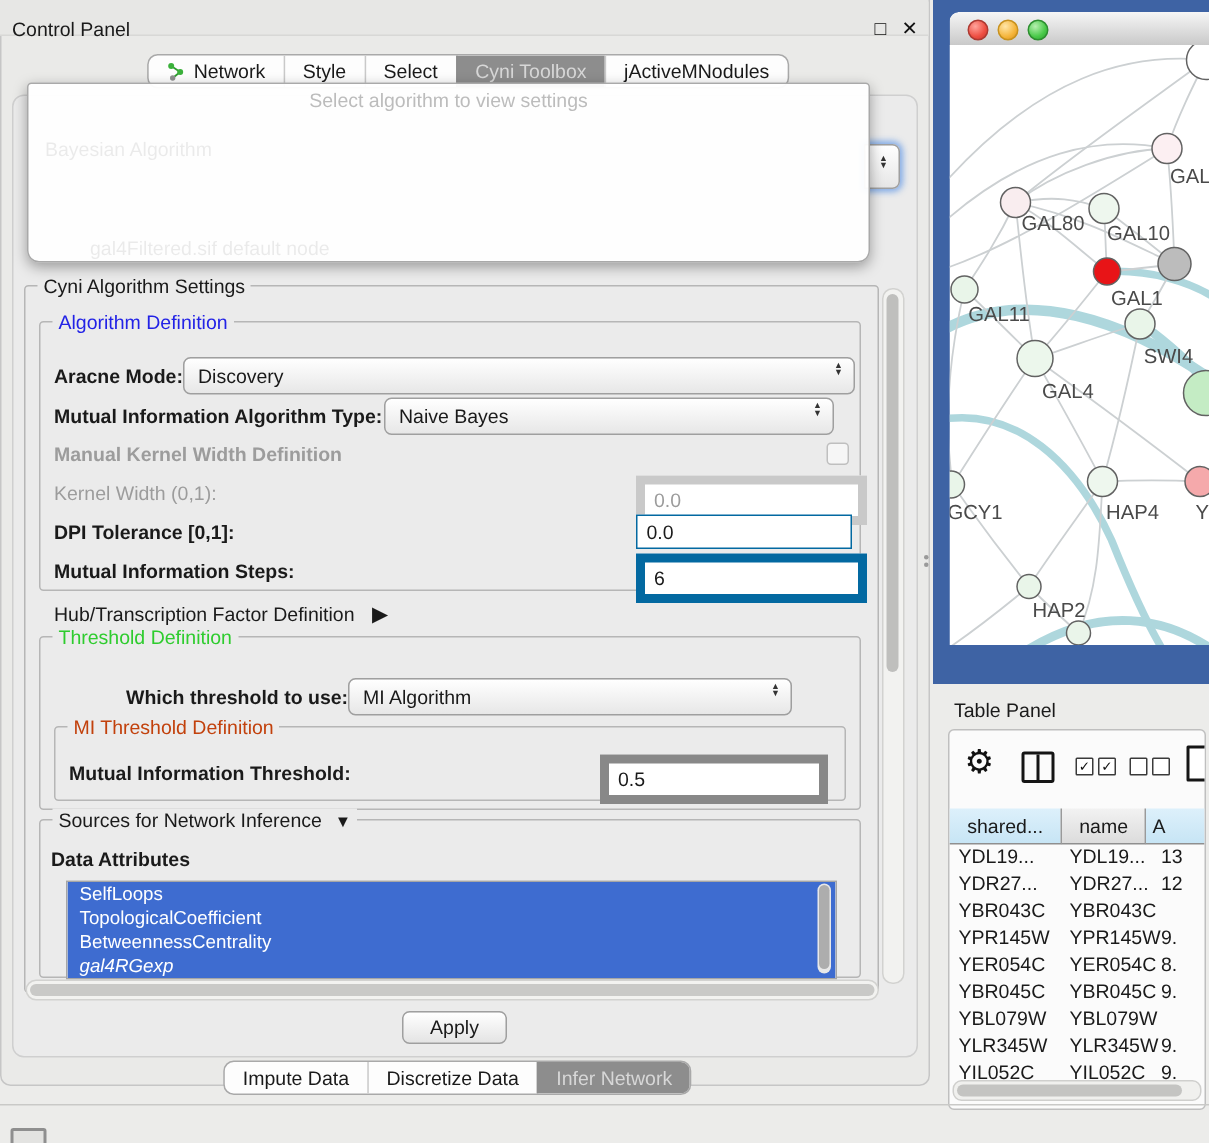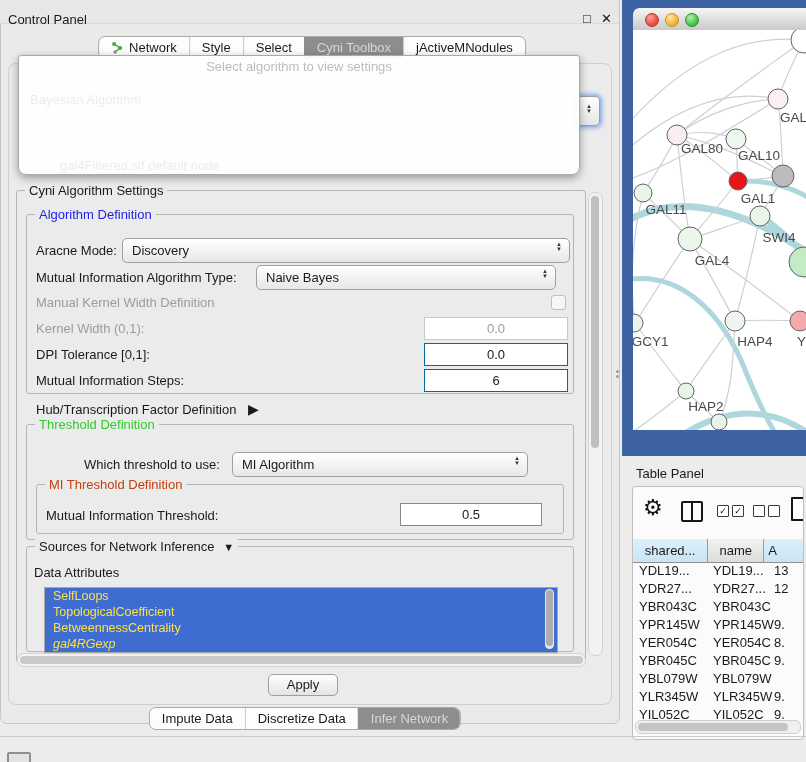--- a/index.html
+++ b/index.html
@@ -25,36 +25,36 @@
   .popup .prompt{text-align:center;color:#bcbcbc;padding-top:3px;height:16px}
   .pitem{height:16.4px;line-height:16.4px;padding-left:4px;font-size:13px}
   .pitem.bold{font-weight:bold}
   .ghost{z-index:56;opacity:.09;color:#333;pointer-events:none}
   .spin-frag{left:576px;top:96px;width:22px;height:28px;border:1px solid #9f9f9f;border-radius:0 5px 5px 0;
              background:linear-gradient(#fff,#e6e6e6);box-shadow:0 0 4px 2px rgba(95,150,230,.75);z-index:50}
   
   .group{border:1px solid #b6b6b6;border-radius:3px}
   .gtitle{position:absolute;top:-8px;left:8px;background:#ebebeb;padding:0 4px;white-space:nowrap}
   .lbl{position:absolute;white-space:nowrap}
-  .b{font-weight:normal}
+  .b{font-weight:bold}
   .dis{color:#9c9c9c}
   
   .combo{position:absolute;height:23px;background:linear-gradient(#ffffff,#e7e7e7);border:1px solid #9f9f9f;
          border-radius:5px;display:flex;align-items:center;padding:0 22px 0 9px}
   .arrows{position:absolute;right:7px;top:3px;display:flex;flex-direction:column;font-size:6px;line-height:5px;color:#333}
-  .numfield{position:absolute;height:17px;background:#fff;border:1px solid #0369a1;text-align:center;
+  .numfield{position:absolute;height:17px;background:#fff;border:6px solid #0369a1;text-align:left;
             padding:2px 6px;line-height:17px}
   .numfield.dis2{border-color:#c9c9c9;color:#9c9c9c}
   .checkbox{position:absolute;width:13px;height:13px;border:1px solid #bfbfbf;border-radius:3px;background:#f6f6f6}
   
   .sb-track{position:absolute;background:#f2f2f0;border:1px solid #d2d2d0;border-radius:7px}
   .sb-thumb{position:absolute;background:#bfbfbd;border-radius:6px}
   
   .attrlist{left:44px;top:587px;width:512px;height:64px;background:#fff;border:1px solid #a6a6a6;overflow:hidden}
-  .attr{height:16px;line-height:16px;padding-left:8px;color:#fde047;font-size:12.5px}
+  .attr{height:16px;line-height:16px;padding-left:8px;color:#ffffff;font-size:12.5px}
   .btn{position:absolute;border:1px solid #9f9f9f;border-radius:5px;background:linear-gradient(#fff,#e4e4e4);
        text-align:center;line-height:20px}
   
   .blueframe{left:622px;top:0;width:184px;height:456px;background:#3e63a4}
   .netwin{left:633px;top:8px;width:173px;height:422px;border-radius:6px 0 0 0;overflow:hidden}
   .net-titlebar{position:absolute;left:0;top:0;width:100%;height:22px;background:linear-gradient(#f6f6f6,#c9c9c9);
                 border-bottom:1px solid #8f8f8f;border-radius:6px 0 0 0}
   .tl{position:absolute;top:5px;width:12px;height:12px;border-radius:50%}
   .tl.red{left:12px;background:radial-gradient(circle at 35% 30%,#ffa49c,#ee4e42 60%,#c0392f);border:1px solid #ad3a32}
   .tl.yel{left:32px;background:radial-gradient(circle at 35% 30%,#ffe6a8,#f5b53b 60%,#d78f1c);border:1px solid #c8921f}

